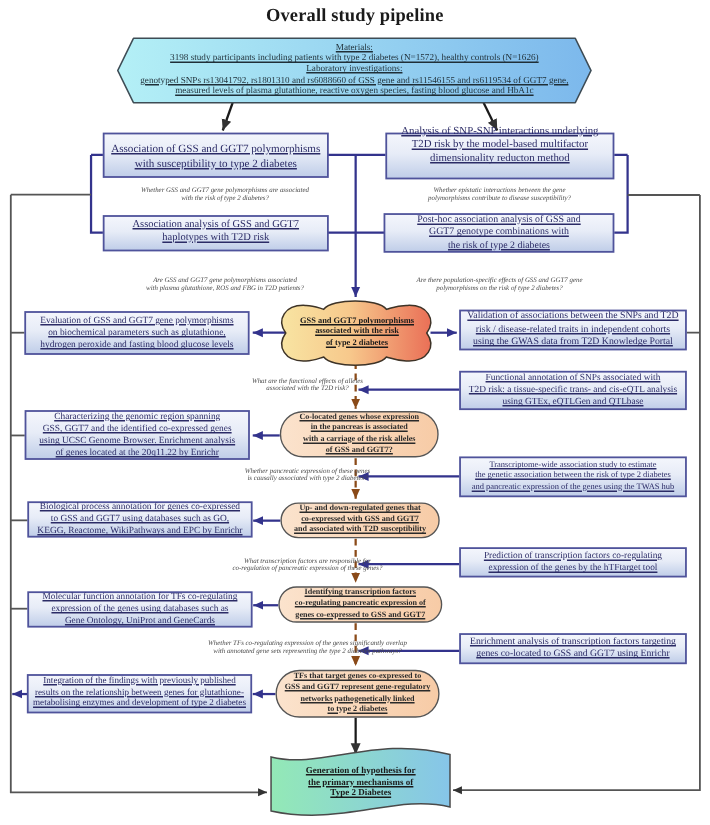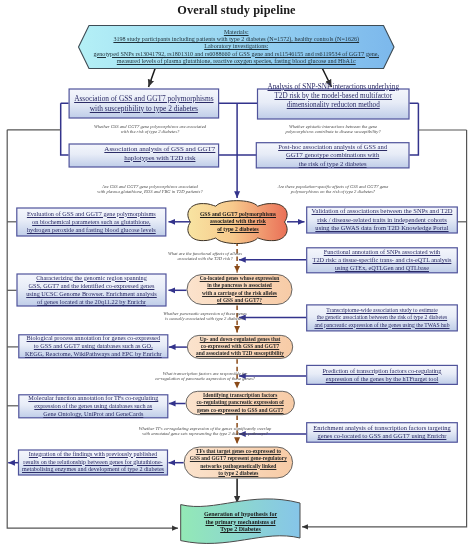--- a/index.html
+++ b/index.html
@@ -144,21 +144,21 @@
           <path d="M 190.50 222.00 C 184.00 213.00 190.00 203.00 203.50 203.60 C 208.80 203.40 212.80 205.40 215.80 206.20 C 221.50 198.80 252.00 198.80 257.60 206.20 C 260.80 205.40 264.80 203.40 271.50 203.60 C 285.00 203.00 291.00 213.00 284.50 222.00 C 291.00 231.00 285.00 241.20 271.50 240.60 C 264.80 240.80 260.80 238.80 257.60 238.00 C 252.00 245.40 221.50 245.40 215.80 238.00 C 212.80 238.80 208.80 240.80 203.50 240.60 C 190.00 241.20 184.00 231.00 190.50 222.00 Z" fill="url(#gCloud)" stroke="#3d3327" stroke-width="1"></path>
         </g>
         <g>
           <path d="M 180.7 504.6 C 215 513 250 490 300 503 L 300 538 C 264 529 228 551 180.7 540.6 Z" fill="url(#gRib)" stroke="#4a4a4a" stroke-width="1"></path>
         </g>
       </g>
   </svg>
   <div class="ttl">Overall study pipeline</div>
   <div id="labels">
       <div class="bx" style="left: 68.6px; top: 88.5px; width: 150.5px; height: 30px; font-size: 7.4px; line-height: 1.28; padding: 0px 3px;">Association of GSS and GGT7 polymorphisms<br>with susceptibility to type 2 diabetes</div>
-      <div class="bx" style="left: 68.6px; top: 143.5px; width: 150.5px; height: 20px; font-size: 7px; line-height: 1.28; padding: 0px 3px; margin-left: 16px;">Association analysis of GSS and GGT7<br>haplotypes with T2D risk</div>
+      <div class="bx" style="left: 68.6px; top: 143.5px; width: 150.5px; height: 20px; font-size: 7px; line-height: 1.28; padding: 0px 3px;">Association analysis of GSS and GGT7<br>haplotypes with T2D risk</div>
       <div class="bx" style="left: 16.3px; top: 207.5px; width: 150px; height: 29px; font-size: 6.26px; line-height: 1.3; padding: 0px 3px;">Evaluation of GSS and GGT7 gene polymorphisms<br>on biochemical parameters such as glutathione,<br>hydrogen peroxide and fasting blood glucose levels</div>
       <div class="bx" style="left: 16.5px; top: 273.5px; width: 150px; height: 33px; font-size: 6.26px; line-height: 1.3; padding: 0px 3px;">Characterizing the genomic region spanning<br>GSS, GGT7 and the identified co-expressed genes<br>using UCSC Genome Browser. Enrichment analysis<br>of genes located at the 20q11.22 by Enrichr</div>
       <div class="bx" style="left: 18.3px; top: 334.3px; width: 150px; height: 24px; font-size: 6.27px; line-height: 1.3; padding: 0px 3px;">Biological process annotation for genes co-expressed<br>to GSS and GGT7 using databases such as GO,<br>KEGG, Reactome, WikiPathways and EPC by Enrichr</div>
       <div class="bx" style="left: 18.3px; top: 394.3px; width: 150px; height: 24px; font-size: 6.21px; line-height: 1.3; padding: 0px 3px;">Molecular function annotation for TFs co-regulating<br>expression of the genes using databases such as<br>Gene Ontology, UniProt and GeneCards</div>
       <div class="bx" style="left: 18px; top: 449.5px; width: 150px; height: 26px; font-size: 6.08px; line-height: 1.3; padding: 0px 3px;">Integration of the findings with previously published<br>results on the relationship between genes for glutathione-<br>metabolising enzymes and development of type 2 diabetes</div>
       <div class="bx" style="left: 257px; top: 88.5px; width: 152.5px; height: 16px; font-size: 7.2px; line-height: 1.28; padding: 0px 3px;">Analysis of SNP-SNP interactions underlying<br>T2D risk by the model-based multifactor<br>dimensionality reducton method</div>
       <div class="bx" style="left: 255.8px; top: 142.2px; width: 153.7px; height: 26.2px; font-size: 6.6px; line-height: 1.28; padding: 0px 3px;">Post-hoc association analysis of GSS and<br>GGT7 genotype combinations  with<br>the risk of type 2 diabetes</div>
       <div class="bx" style="left: 306.2px; top: 206.5px; width: 151.6px; height: 27px; font-size: 6.54px; line-height: 1.3; padding: 0px 3px;">Validation of associations between the SNPs and T2D<br>risk / disease-related traits in independent cohorts<br>using the GWAS data from T2D Knowledge Portal</div>
       <div class="bx" style="left: 306.2px; top: 247.3px; width: 151.6px; height: 26px; font-size: 6.24px; line-height: 1.3; padding: 0px 3px;">Functional annotation of SNPs associated with<br>T2D risk: a tissue-specific trans- and cis-eQTL analysis<br>using GTEx, eQTLGen and QTLbase</div>
       <div class="bx" style="left: 306.2px; top: 304.4px; width: 151.6px; height: 27px; font-size: 5.64px; line-height: 1.3; padding: 0px 3px;">Transcriptome-wide association study to estimate<br>the genetic association between the risk of type 2 diabetes<br>and pancreatic expression of the genes using the TWAS hub</div>

